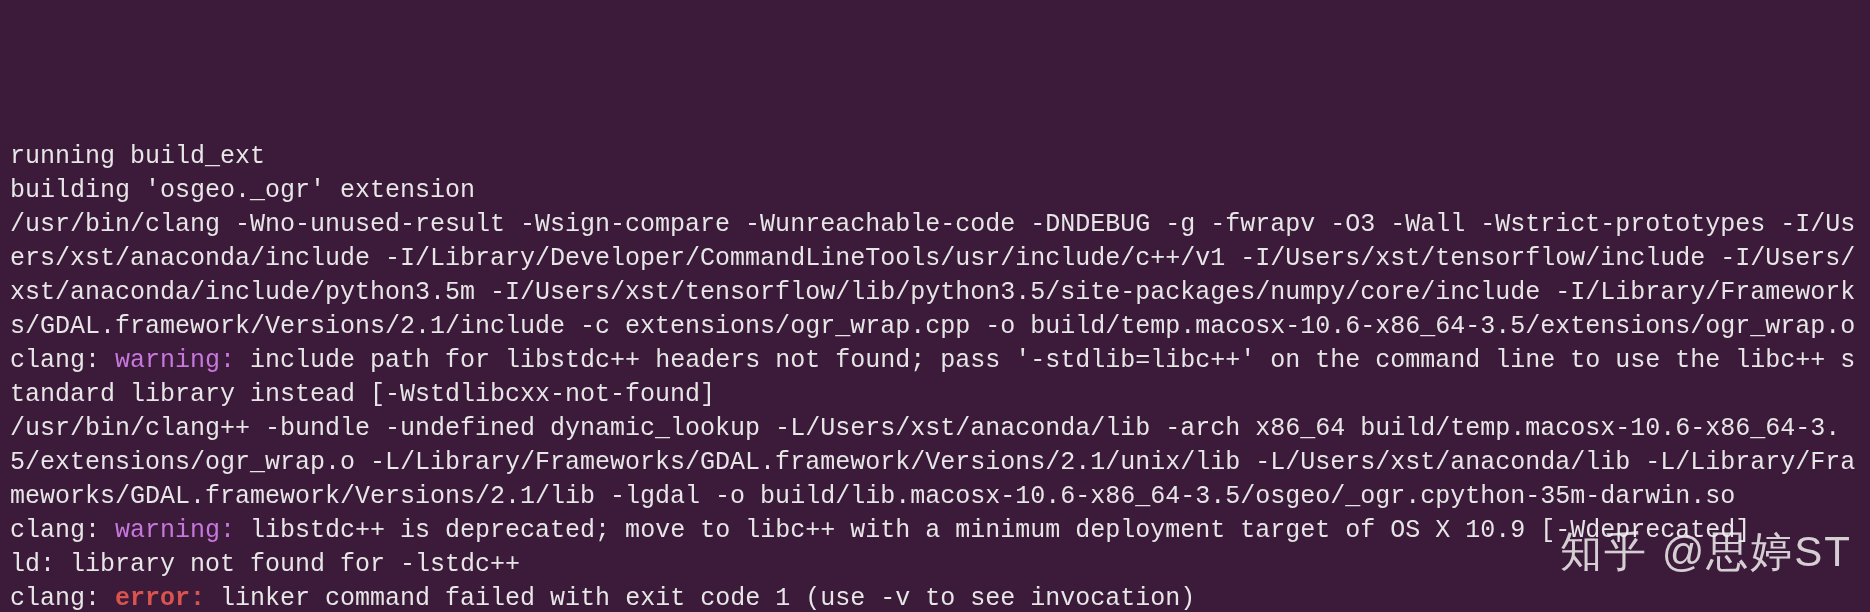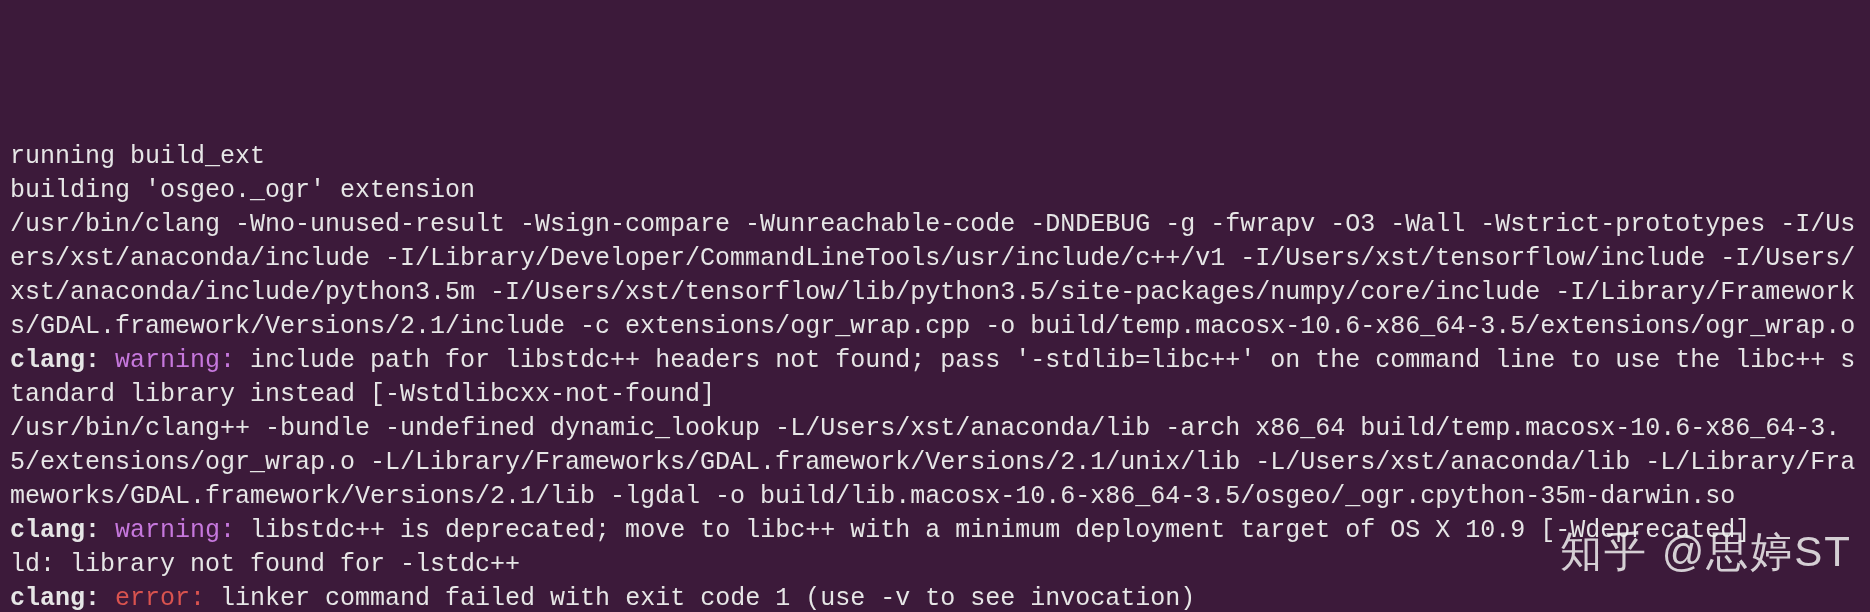--- a/index.html
+++ b/index.html
@@ -9,23 +9,23 @@
     font-family: "Menlo", "Consolas", "Courier New", monospace;
     font-size: 25px;
     line-height: 1.36;
     color: #e6e6e6;
     white-space: pre-wrap;
     word-break: break-all;
     padding: 4px 10px 0 10px;
     position: relative;
   }
   .term-line { display: block; }
-  .clang-src { color: #e6e6e6; font-weight: bold; }
+  .clang-src { color: #e6e6e6; font-weight: normal; }
   .warn { color: #c678dd; font-weight: normal; }
-  .err { color: #d9534f; font-weight: normal; }
+  .err { color: #d9534f; font-weight: bold; }
   .watermark {
     position: absolute;
     right: 18px;
     bottom: 32px;
     font-family: "PingFang SC","Microsoft YaHei",sans-serif;
     font-size: 42px;
     color: rgba(240,240,240,0.85);
     letter-spacing: 2px;
     pointer-events: none;
   }

